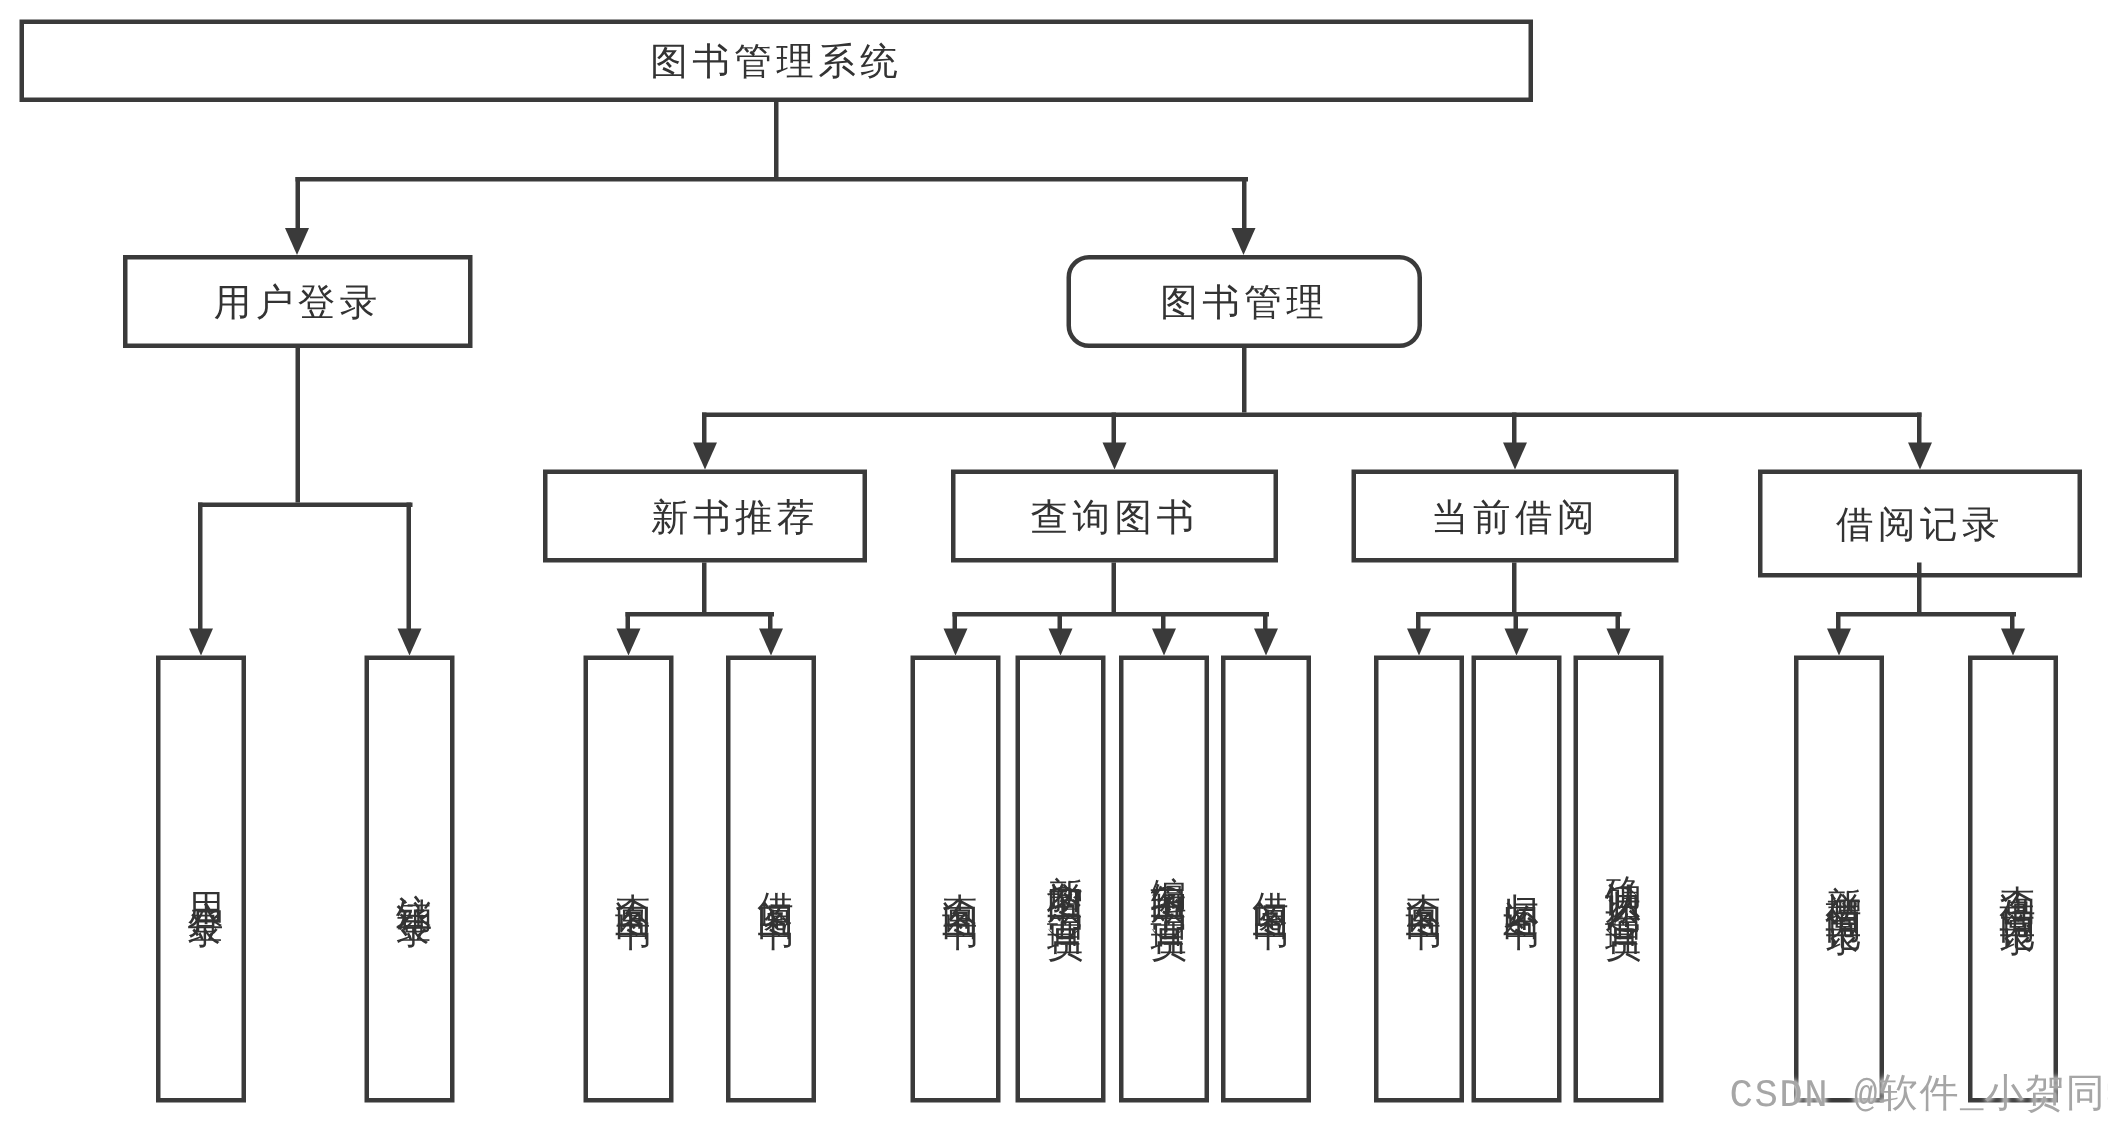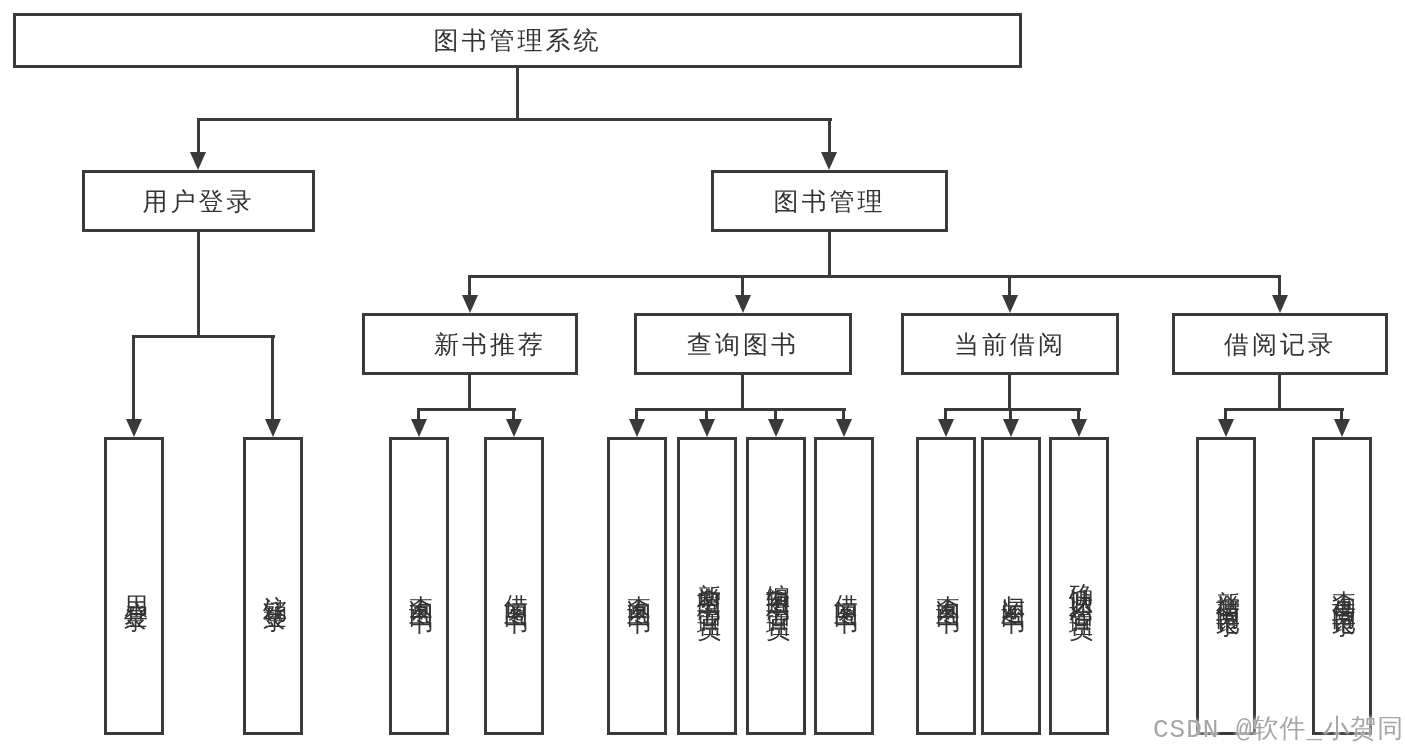--- a/index.html
+++ b/index.html
@@ -68,21 +68,21 @@
   <div class="vline" style="left:516px; top:68px; height:50px;"></div>
   <div class="hline" style="left:197px; top:118px; width:635px;"></div>
   <div class="vline" style="left:197px; top:118px; height:36px;"></div>
   <div class="arrow" style="left:190px; top:152px;"></div>
   <div class="vline" style="left:828px; top:118px; height:36px;"></div>
   <div class="arrow" style="left:821px; top:152px;"></div>
 
   <div class="node" style="left:82px; top:170px; width:233px; height:62px;">
     <span class="htext">用户登录</span>
   </div>
-  <div class="node" style="left:711px; top:170px; width:237px; height:62px;">
+  <div class="node" style="left:711px; top:170px; width:237px; height:62px;border-radius:15px;">
     <span class="htext">图书管理</span>
   </div>
 
   <div class="vline" style="left:197px; top:232px; height:103px;"></div>
   <div class="hline" style="left:132px; top:335px; width:143px;"></div>
   <div class="vline" style="left:132px; top:335px; height:86px;"></div>
   <div class="arrow" style="left:126px; top:419px;"></div>
   <div class="vline" style="left:271px; top:335px; height:86px;"></div>
   <div class="arrow" style="left:265px; top:419px;"></div>
 
@@ -99,21 +99,21 @@
 
   <div class="node" style="left:362px; top:313px; width:216px; height:62px;padding-left:40px;">
     <span class="htext">新书推荐</span>
   </div>
   <div class="node" style="left:634px; top:313px; width:218px; height:62px;">
     <span class="htext">查询图书</span>
   </div>
   <div class="node" style="left:901px; top:313px; width:218px; height:62px;text-align:center;">
     <span class="htext">当前借阅</span>
   </div>
-  <div class="node" style="left:1172px; top:313px; width:216px; height:62px;">
+  <div class="node" style="left:1172px; top:313px; width:216px; height:72px;">
     <span class="htext">借阅记录</span>
   </div>
 
   <div class="vline" style="left:468px; top:375px; height:33px;"></div>
   <div class="hline" style="left:417px; top:408px; width:99px;"></div>
   <div class="vline" style="left:417px; top:408px; height:13px;"></div>
   <div class="arrow" style="left:411px; top:419px;"></div>
   <div class="vline" style="left:512px; top:408px; height:13px;"></div>
   <div class="arrow" style="left:506px; top:419px;"></div>
 

